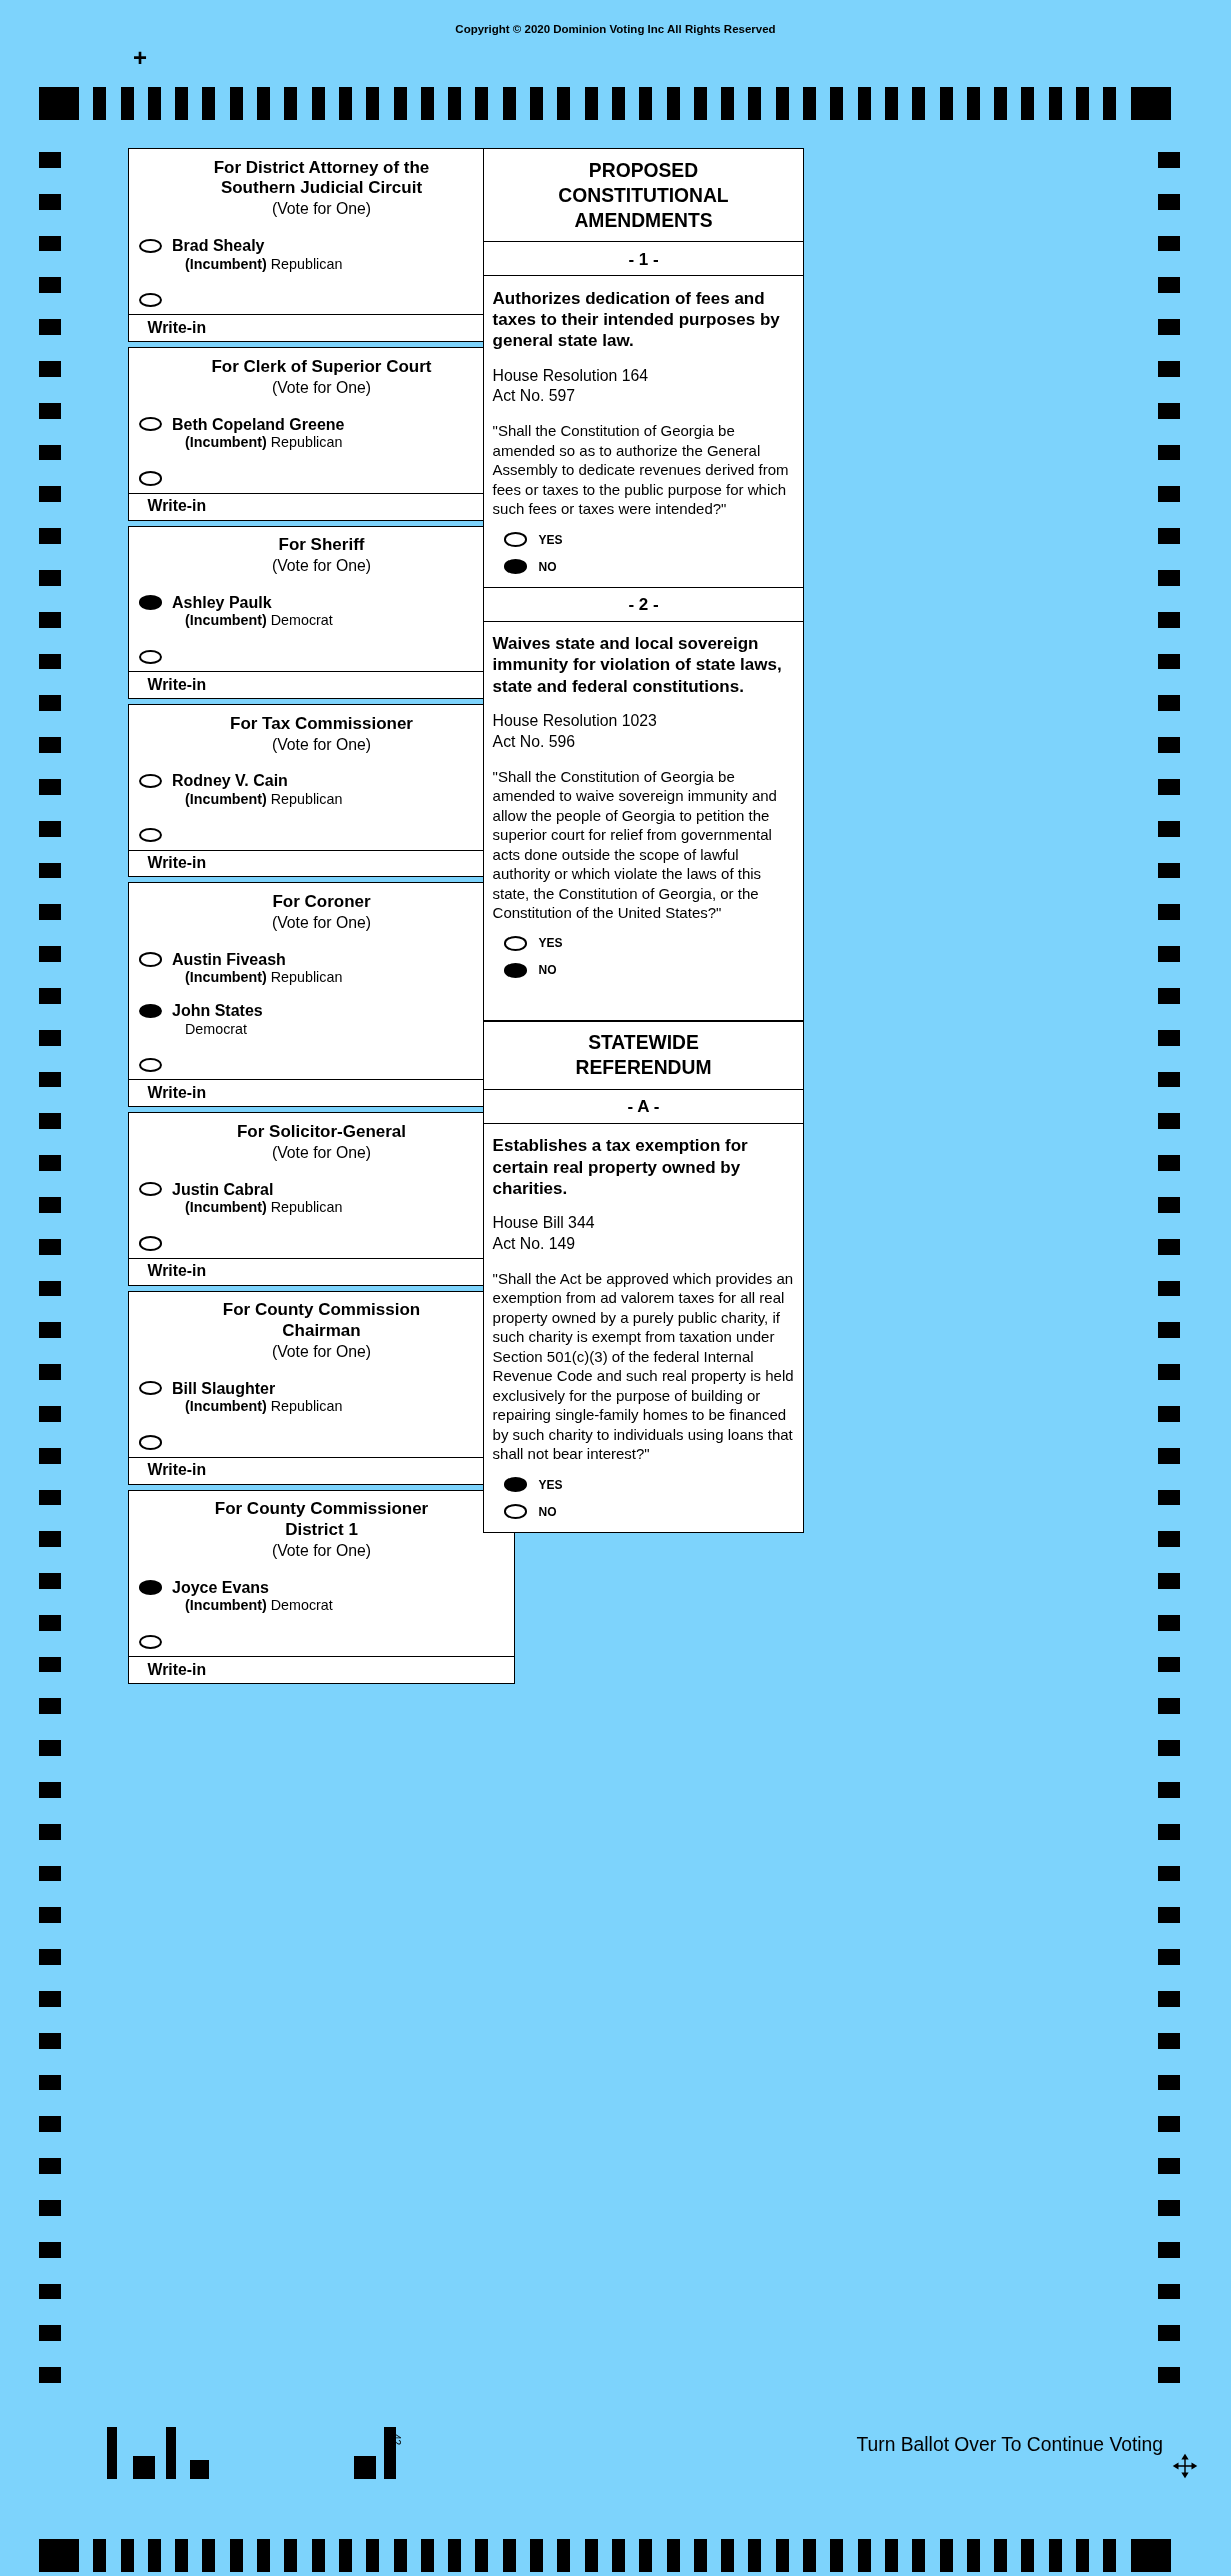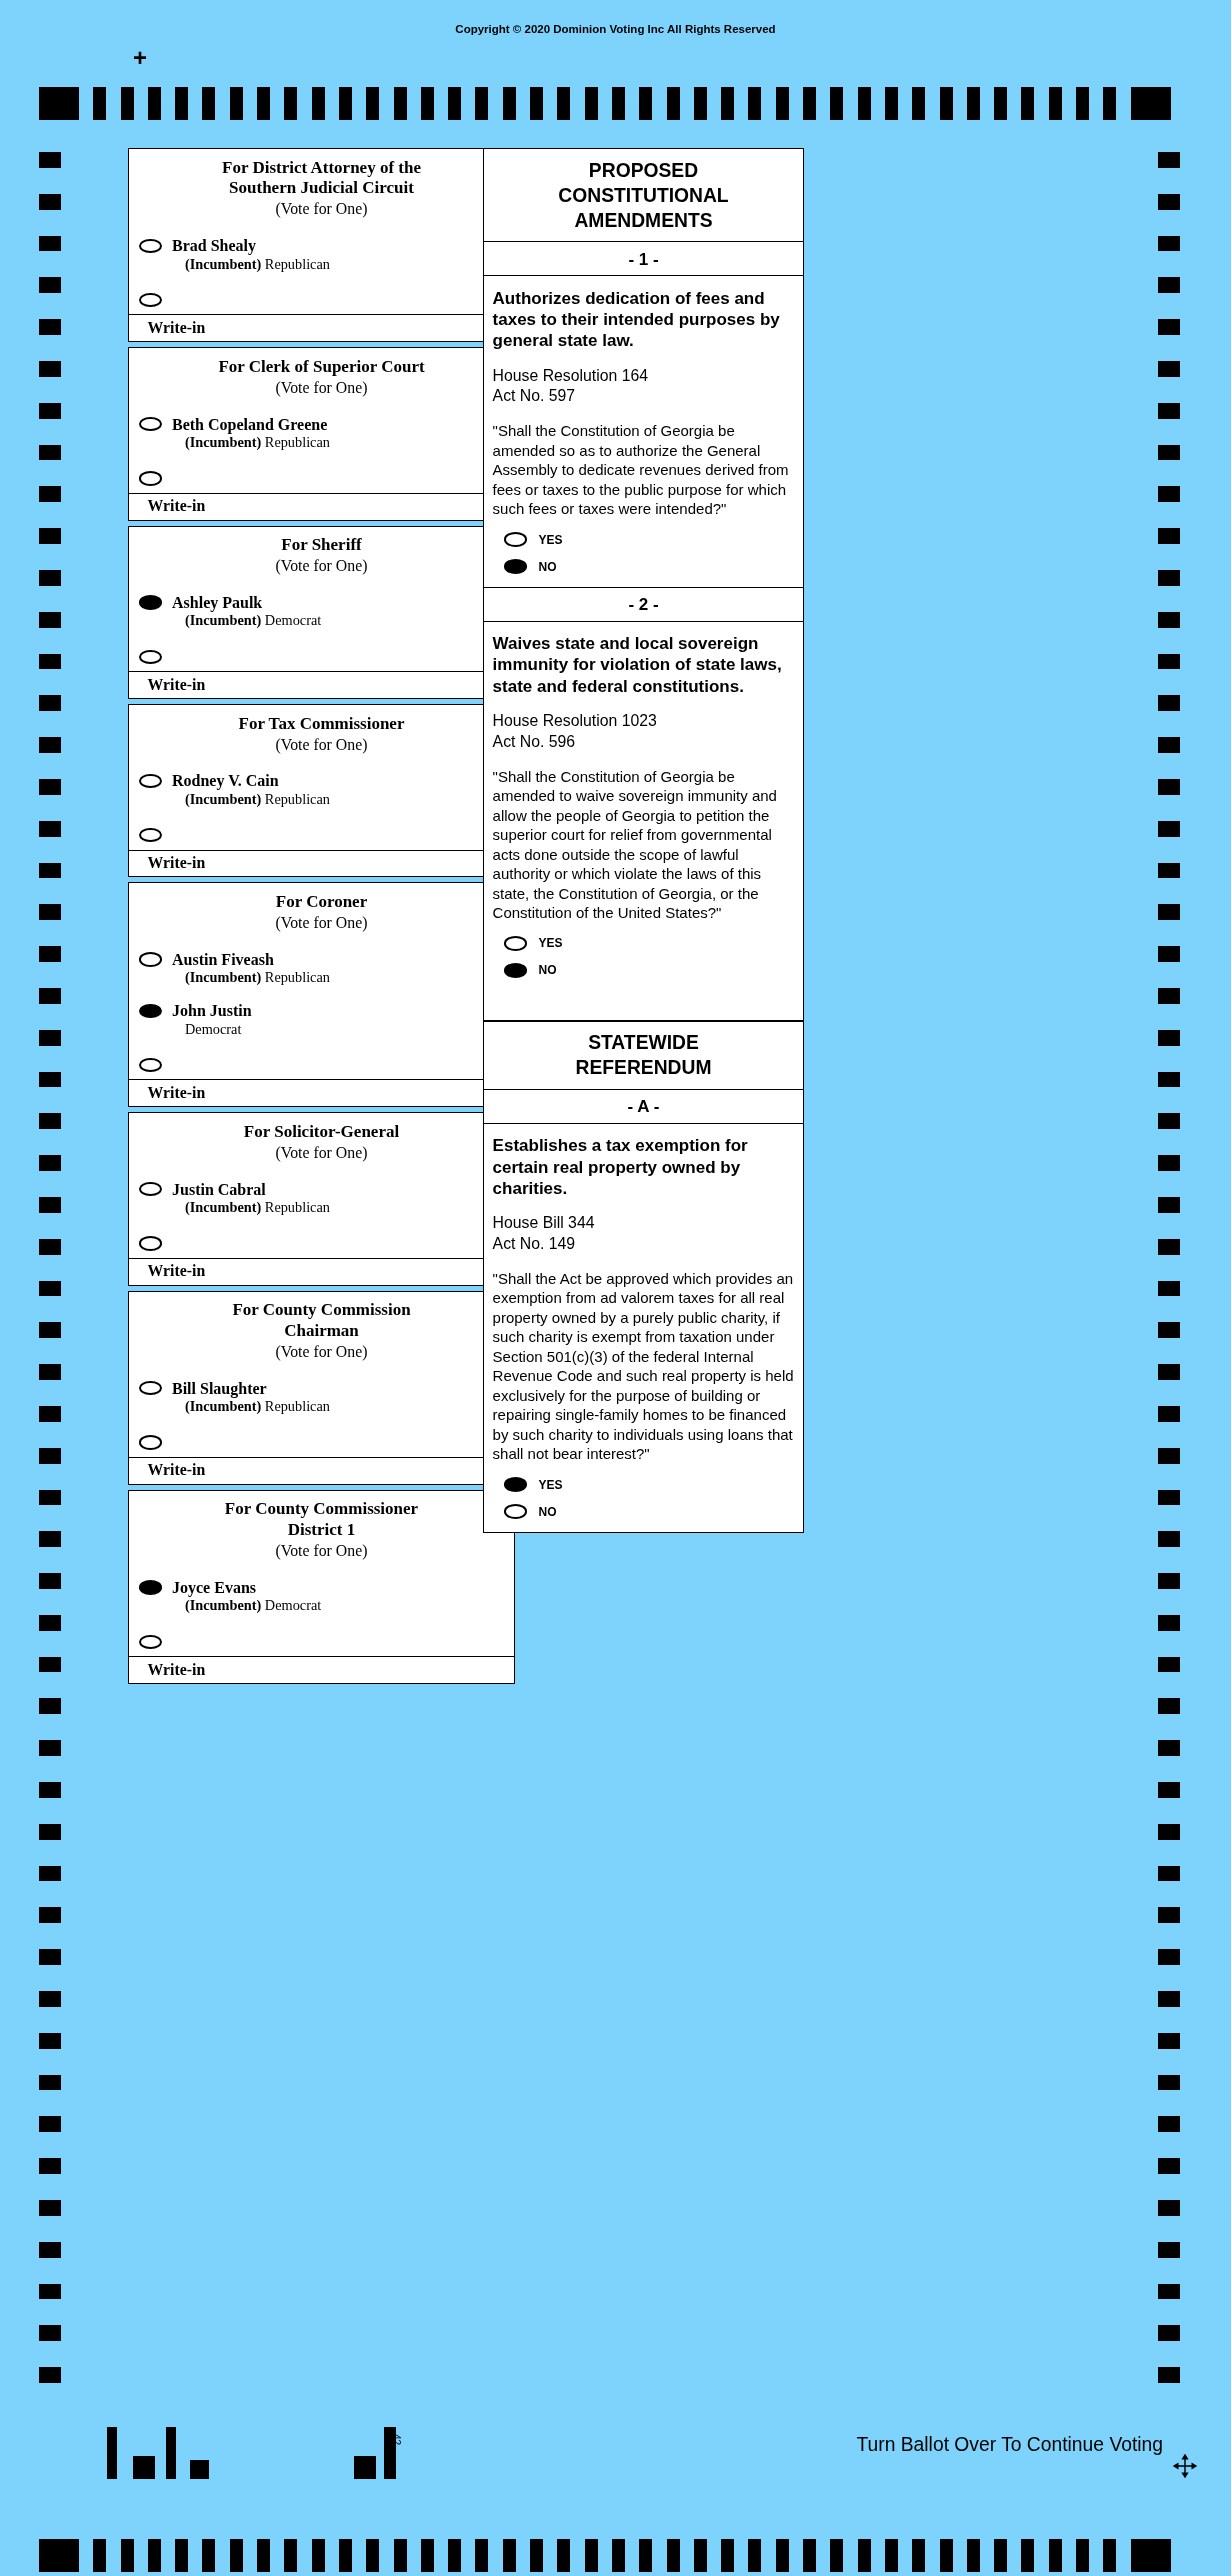--- a/index.html
+++ b/index.html
@@ -20,21 +20,21 @@
   .timing-bottom { top:2539px; }
   .tblock { width:40px; height:33px; background:#000; }
   .tbars { display:flex; gap:14.3px; margin:0 14.3px; }
   .vbar { width:13px; height:33px; background:#000; }
   .timing-left, .timing-right { position:absolute; top:152px; display:flex; flex-direction:column; gap:26px; }
   .timing-left { left:39px; }
   .timing-right { left:1158px; }
   .sq { width:21.5px; height:15.8px; background:#000; }
 
   
-  .left-col  { position:absolute; left:128px; top:148px; width:387px;font-family:Liberation Serif, serif; }
+  .left-col  { position:absolute; left:128px; top:148px; width:387px; }
   .right-col { position:absolute; left:467px; top:148px; width:337px;padding-left:16px; }
 
   
   .contest { border:1.4px solid #000; margin-bottom:5px; background:#fff; }
   .contest-title { font-weight:bold; font-size:17px; text-align:center; padding:8.6px 7.2px 1.4px;
     white-space:pre-line; line-height:1.22; }
   .contest-sub { font-size:15.8px; text-align:center; padding-bottom:11.5px; }
   .cand-row { display:flex; align-items:flex-start; padding:7.2px 10px 8.6px; }
   .bubble { display:inline-block; flex:0 0 auto; width:23px; height:14.3px;
     border:2.1px solid #000; border-radius:50%; background:#fff; }
@@ -357,21 +357,21 @@
       <div class="cand-row">
         <span class="bubble"></span>
         <span>
           <span class="cand-name">Austin Fiveash</span>
           <span class="cand-detail"><span class="inc">(Incumbent)</span> <span>Republican</span></span>
         </span>
       </div>
       <div class="cand-row">
         <span class="bubble filled"></span>
         <span>
-          <span class="cand-name">John Justin</span>
+          <span class="cand-name">John States</span>
           <span class="cand-detail"><span class="inc"></span> <span>Democrat</span></span>
         </span>
       </div>
       <div class="blank-row">
         <span class="bubble"></span>
       </div>
       <div class="writein-row">Write-in</div>
     </section>
 
     <section class="contest">

